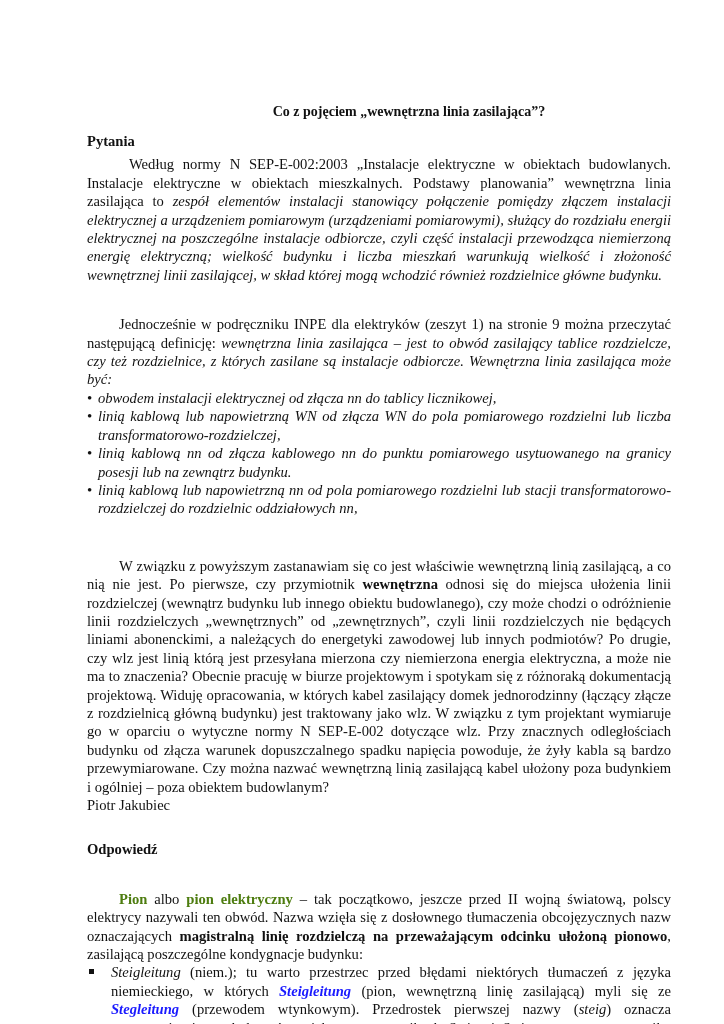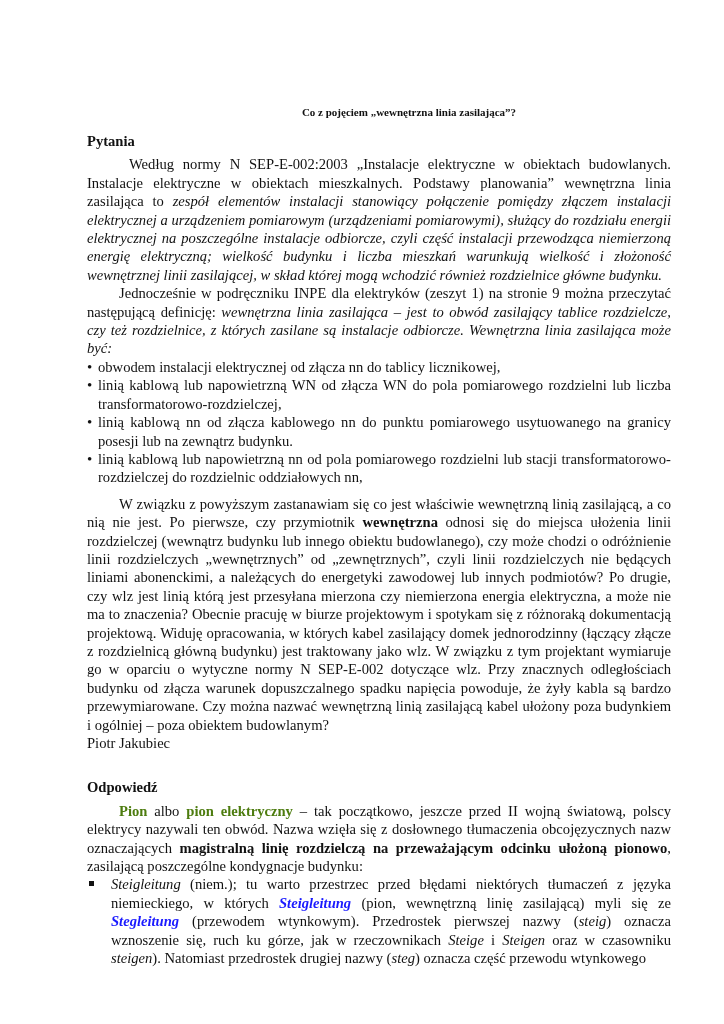--- a/index.html
+++ b/index.html
@@ -2,29 +2,29 @@
 <html><head>
 <meta charset="utf-8">
 <style>
   html, body { margin: 0; padding: 0; background: #ffffff; }
   body { width: 724px; height: 1024px; overflow: hidden; position: relative; }
   .page {
     position: absolute; left: 87px; top: 102px; width: 584px;
     font-family: "Liberation Serif", serif; font-size: 14.6px; line-height: 18.4px;
     color: #111111;
   }
-  .title { text-align: center; font-weight: bold; font-size: 11px; margin: 0 0 10px 60px; line-height: 20px; }
+  .title { text-align: center; font-weight: bold; font-size: 14px; margin: 0 0 10px 60px; line-height: 20px; }
   .section-head { font-weight: bold; margin: 0 0 5px 0; }
   p { margin: 0; text-align: justify; }
   .indent { text-indent: 42px; }
-  .indent-small { text-indent: 32px; }
+  .indent-small { text-indent: 32px; margin-top: 31px; }
   i, .it { font-style: italic; }
   b { font-weight: bold; }
   ul.dots { list-style: none; margin: 0; padding: 0; }
-  ul.dots li { position: relative; padding-left: 11px; text-align: justify; }
+  ul.dots li { position: relative; padding-left: 11px; text-align: justify; font-style: italic; }
   ul.dots li::before { content: "\2022"; position: absolute; left: 0; top: 0; font-style: normal; font-size: 15px; }
   ul.squares { list-style: none; margin: 0; padding: 0; }
   ul.squares li { position: relative; padding-left: 24px; text-align: justify; }
   ul.squares li .sq { position: absolute; left: 2px; top: 6px; width: 5px; height: 5px; background: #111; }
   .sign { text-align: left; padding-right: 44px; }
   .gap { height: 26px; }
   .red { color: #4d7c0f; font-weight: bold; }
   .blue { color: #1a1aff; font-weight: bold; font-style: italic; }
 </style>
 </head>

